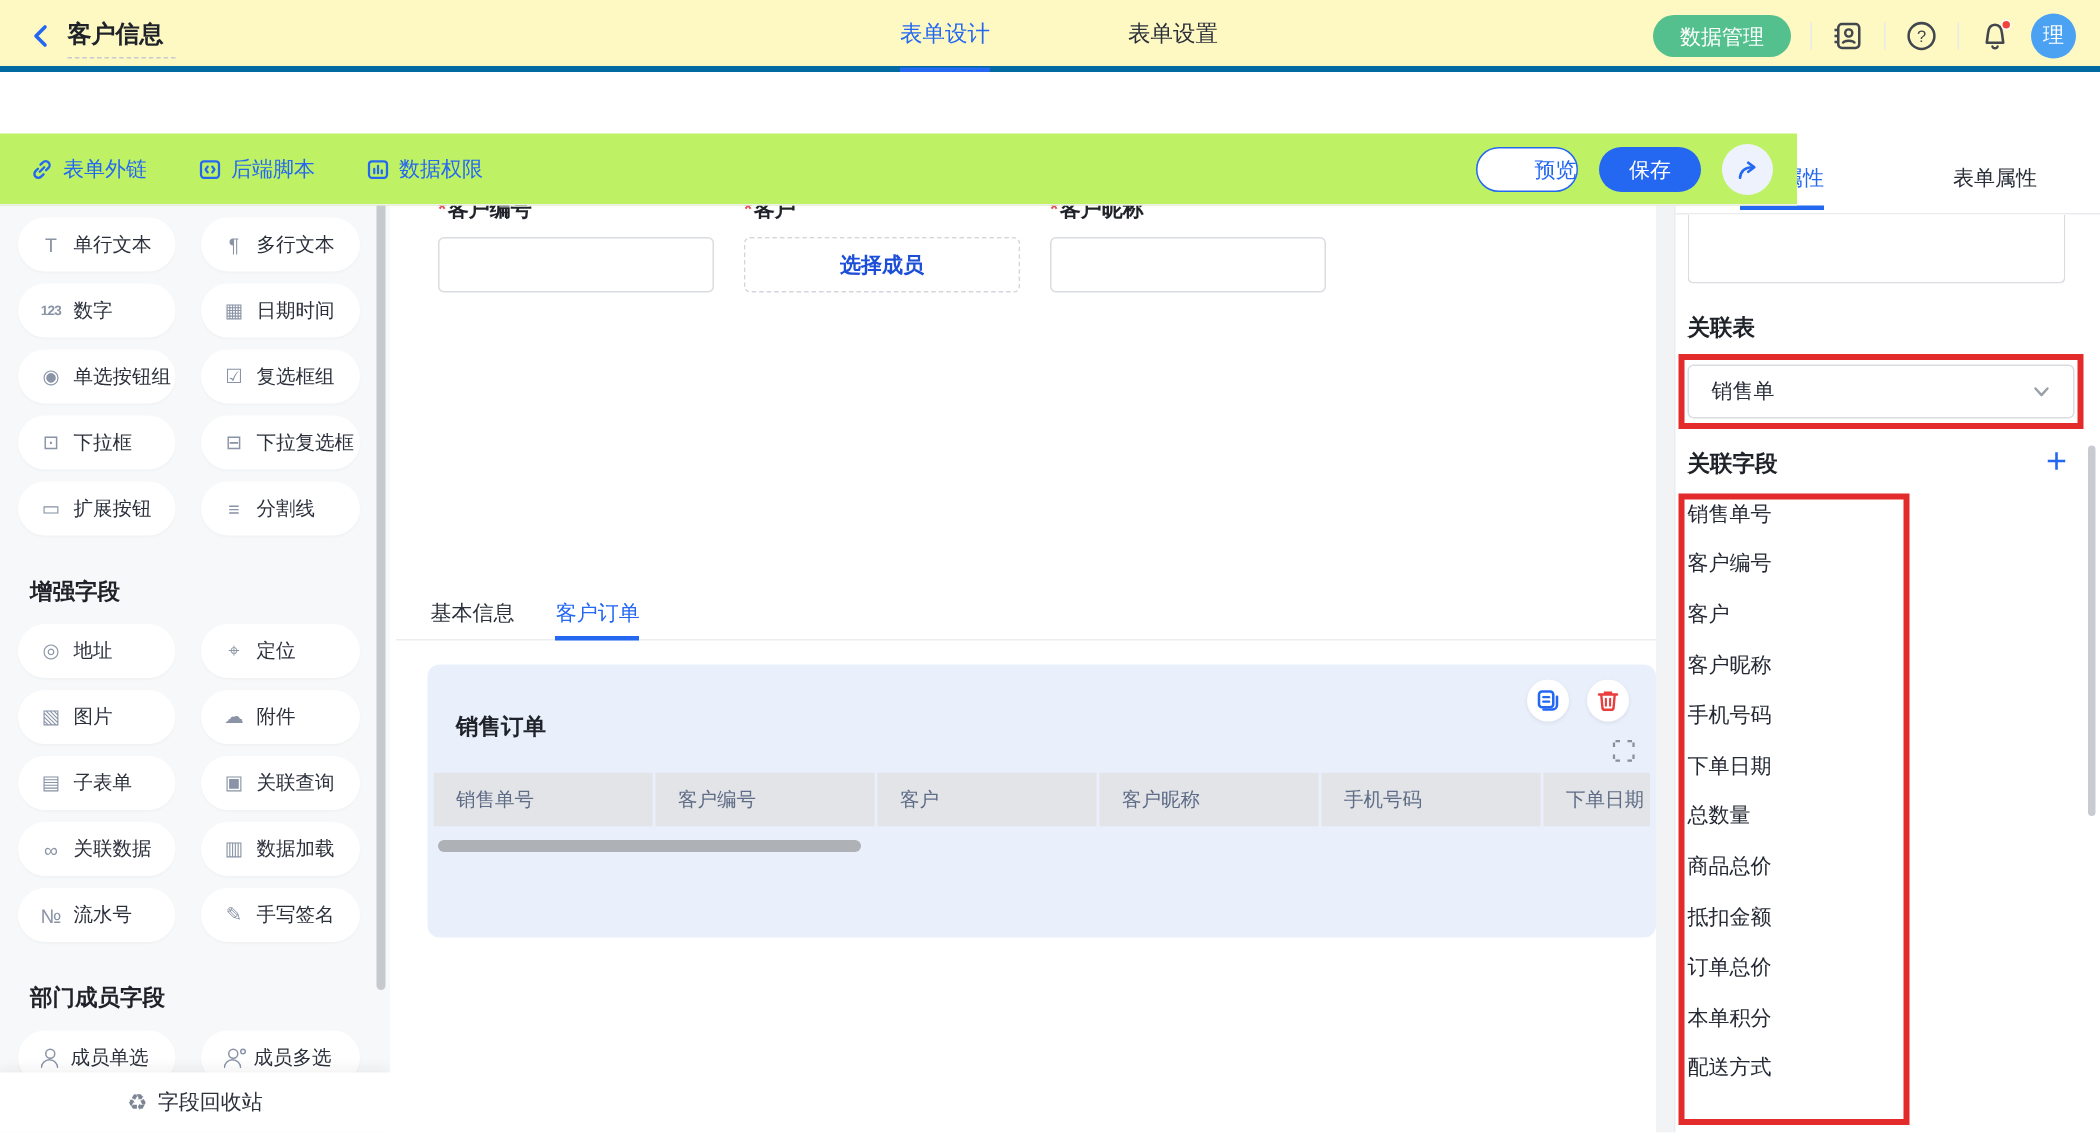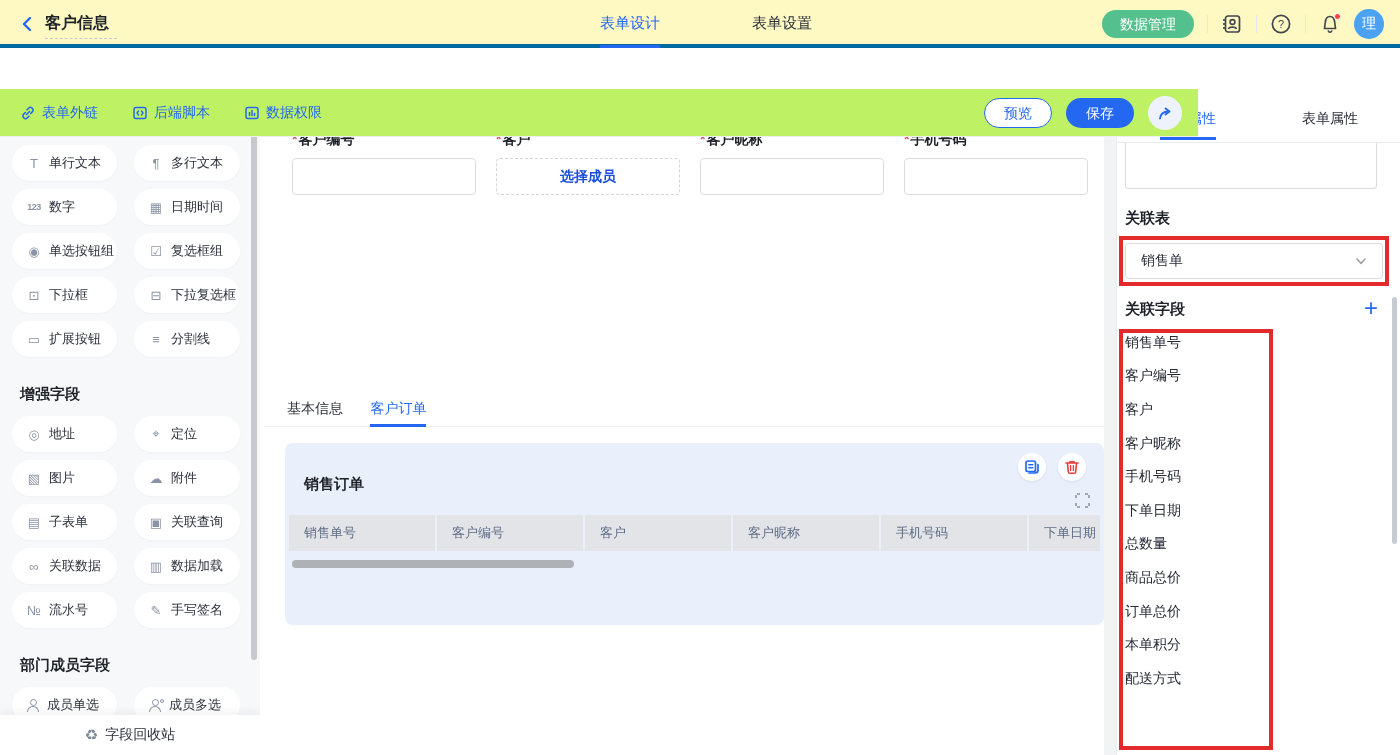--- a/index.html
+++ b/index.html
@@ -20,21 +20,21 @@
   .vsep { width:1px; height:18px; background:#e6e8ea; }
   .hicon { width:22px; height:22px; position:relative; cursor:pointer; }
   .avatar { width:30px; height:30px; border-radius:50%; background:#4ba2f2; color:#fff; font-size:14px; display:flex; align-items:center; justify-content:center; cursor:pointer; }
   .belldot { position:absolute; right:0px; top:0px; width:7px; height:7px; background:#f0453e; border-radius:50%; border:1px solid #fff; }
 
   
   .toolbar { position:absolute; top:49px; left:0; width:1198px; height:48px; background:#bef264; border-bottom:1px solid #edeff1; z-index:5;margin-top:40px; }
   .tlinks { position:absolute; left:20px; top:0; height:48px; display:flex; gap:34px; }
   .tlink { display:flex; align-items:center; gap:6px; color:#2468f2; font-size:14px; cursor:pointer; }
   .tright { position:absolute; right:16px; top:0; height:48px; display:flex; align-items:center; gap:14px; }
-  .btn-outline { height:30px; width:68px; border:1px solid #2468f2; color:#2468f2; background:#fff; border-radius:16px; font-size:14px; text-align:center; line-height:28px; cursor:pointer; }
+  .btn-outline { height:30px; width:68px; border:1px solid #2468f2; color:#2468f2; background:#fff; border-radius:16px; font-size:14px; text-align:right; line-height:28px; cursor:pointer; }
   .btn-fill { height:30px; width:68px; background:#2468f2; color:#fff; border-radius:16px; font-size:14px; text-align:center; line-height:30px; cursor:pointer; }
   .btn-share { width:34px; height:34px; border-radius:50%; background:#edf2fd; display:flex; align-items:center; justify-content:center; cursor:pointer; }
 
   
   .sidebar { position:absolute; left:0; top:97px; width:260px; height:658px; background:#f7f8fa; overflow:hidden; }
   .sec-title { margin:17px 0 12px 20px; font-size:15px; font-weight:700; color:#1f2329; }
   .sec-title.mt { margin-top:28px; }
   .pill-grid { display:grid; grid-template-columns:105px 106px; column-gap:17px; row-gap:8px; margin-left:12px; }
   .pill { height:36px; background:#fff; border-radius:18px; display:flex; align-items:center; padding-left:14px; gap:7px; font-size:13px; color:#2b303b; cursor:grab; box-shadow:0 1px 2px rgba(31,35,41,0.03); }
   .pill .g { width:16px; text-align:center; color:#8a94a6; font-size:13px; flex:none; }
@@ -301,24 +301,20 @@
         <div class="f-input"></div>
       </div>
       <div class="f-item">
         <div class="f-label"><span class="req">*</span><span>客户</span></div>
         <div class="f-member">选择成员</div>
       </div>
       <div class="f-item">
         <div class="f-label"><span class="req">*</span><span>客户昵称</span></div>
         <div class="f-input"></div>
       </div>
-      <div class="f-item">
-        <div class="f-label"><span class="req">*</span><span>手机号码</span></div>
-        <div class="f-input"></div>
-      </div>
     </div>
 
     <div class="canvas-tabs">
       <span class="ctab">基本信息</span>
       <span class="ctab active">客户订单</span>
     </div>
 
     <div class="subform">
       <div class="sub-title">销售订单</div>
       <div class="circ-btn cb-copy">
@@ -388,20 +384,21 @@
     <div class="red-rect rr2">
       <div class="fieldlist">
         <div>销售单号</div>
         <div>客户编号</div>
         <div>客户</div>
         <div>客户昵称</div>
         <div>手机号码</div>
         <div>下单日期</div>
         <div>总数量</div>
         <div>商品总价</div>
+        <div>抵扣金额</div>
         <div>订单总价</div>
         <div>本单积分</div>
         <div>配送方式</div>
       </div>
     </div>
 
     <div class="panel-scroll"></div>
   </div>
 
 </div>

